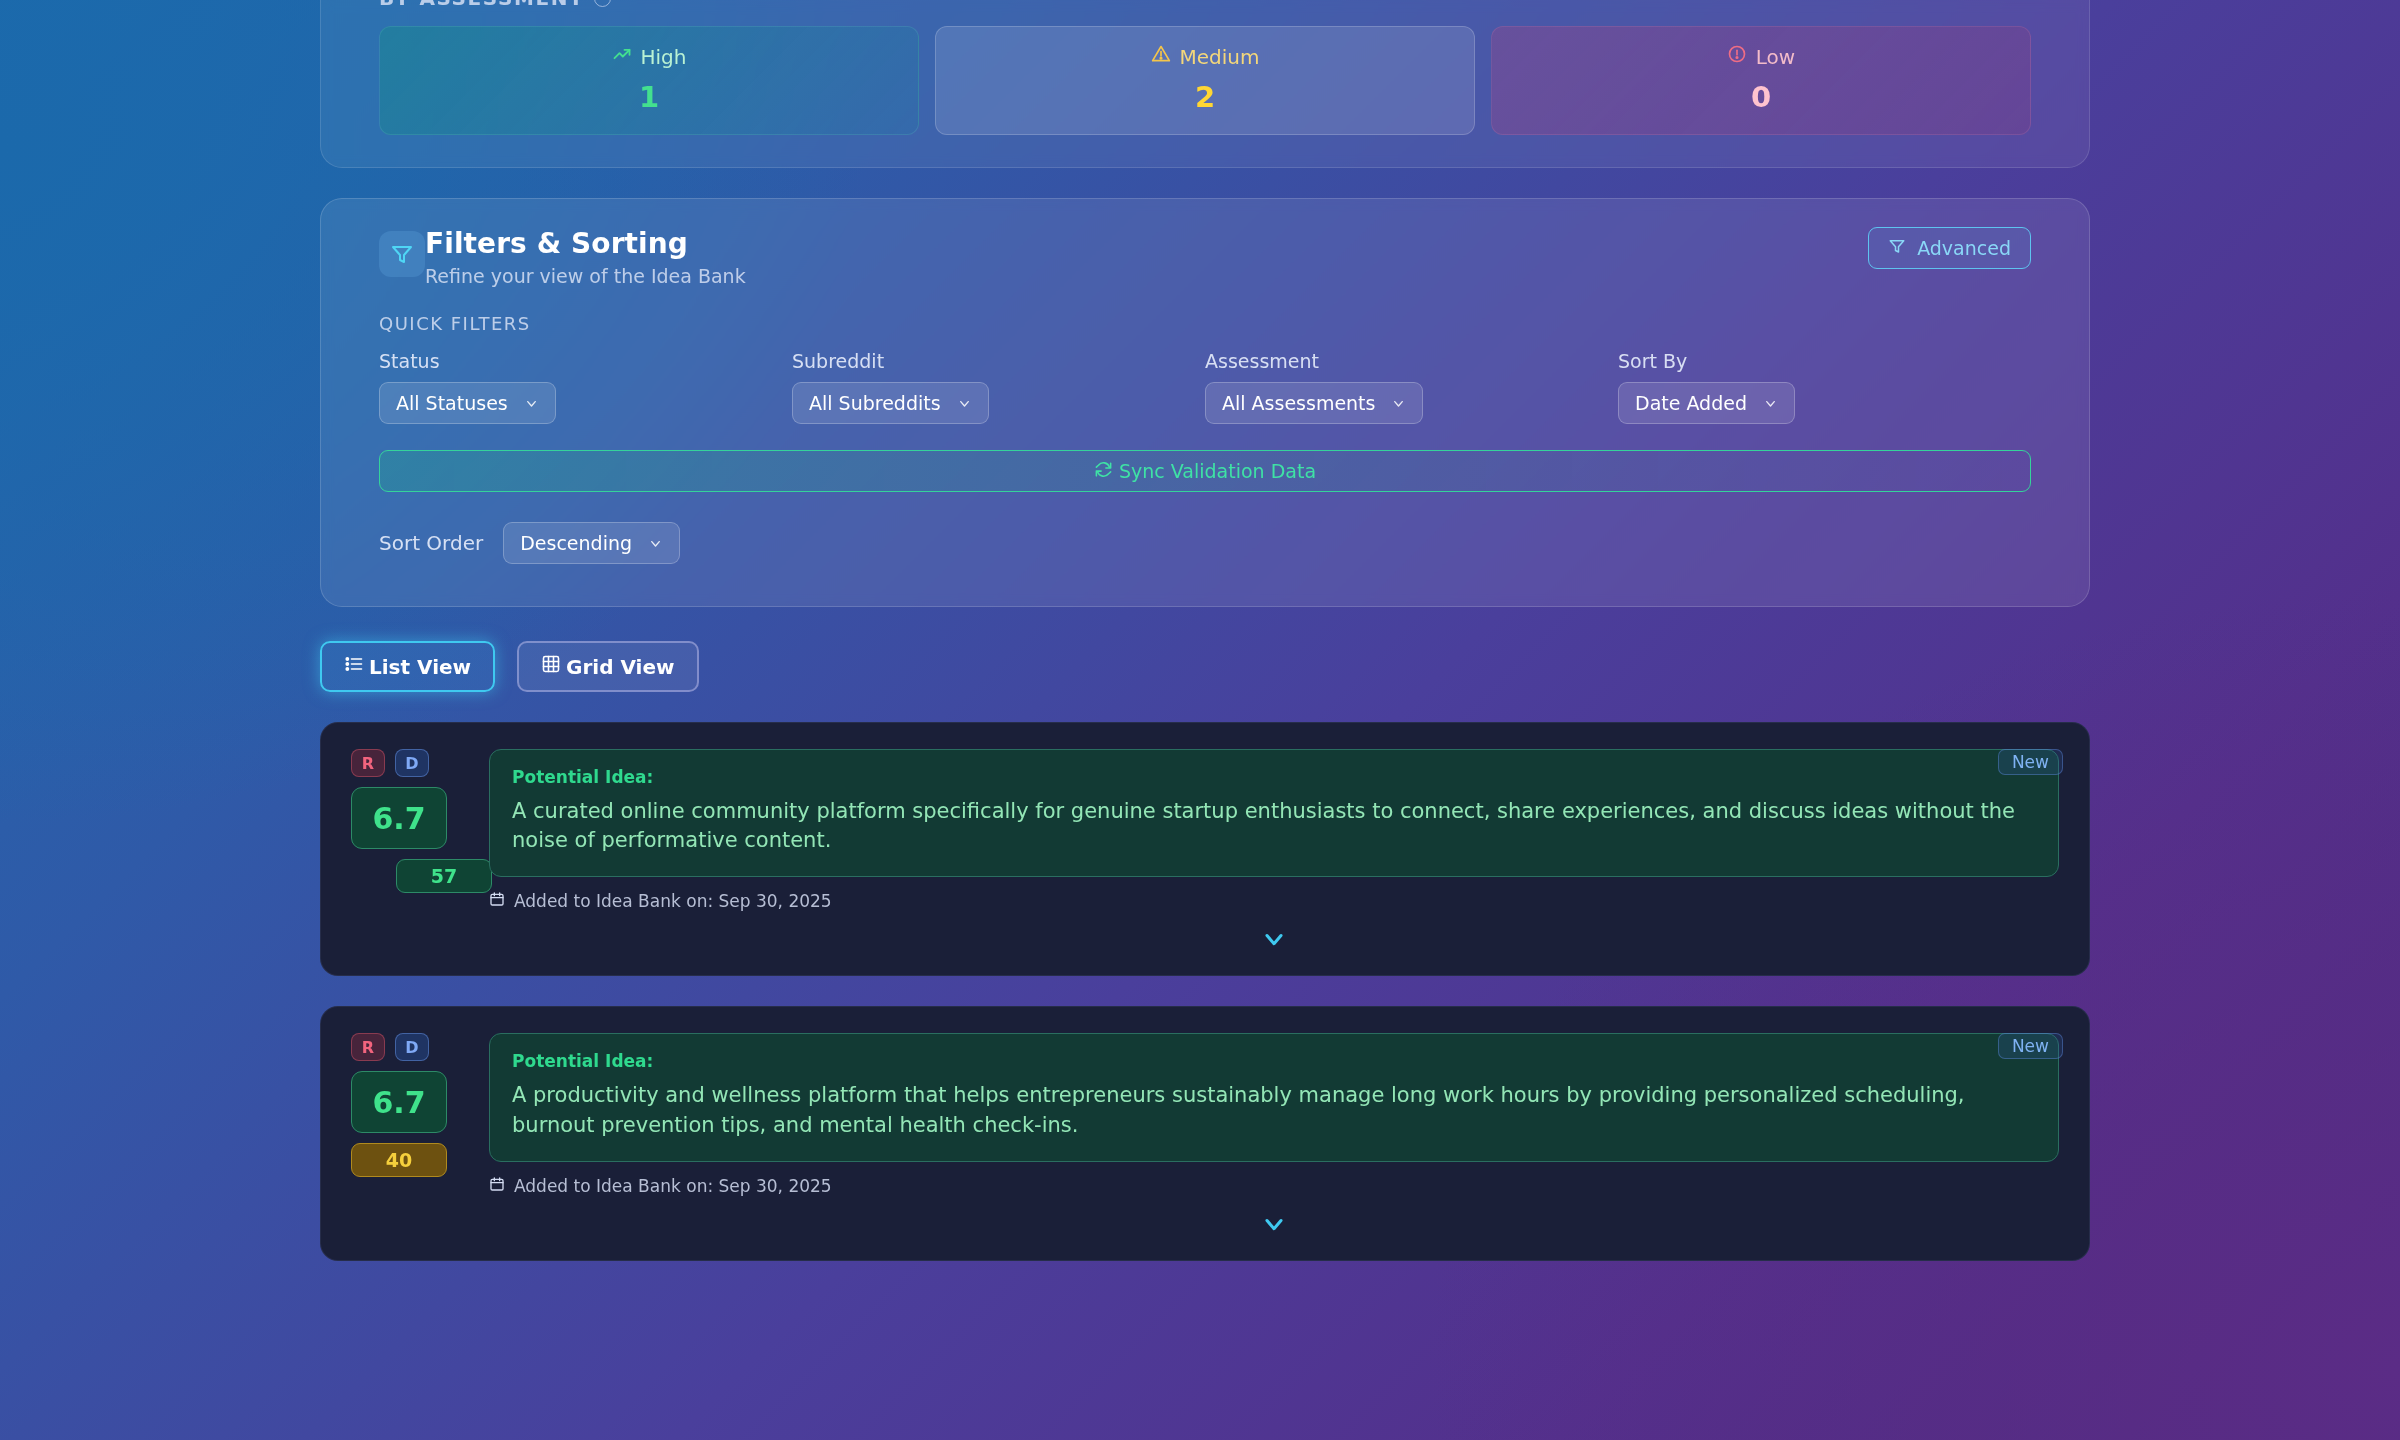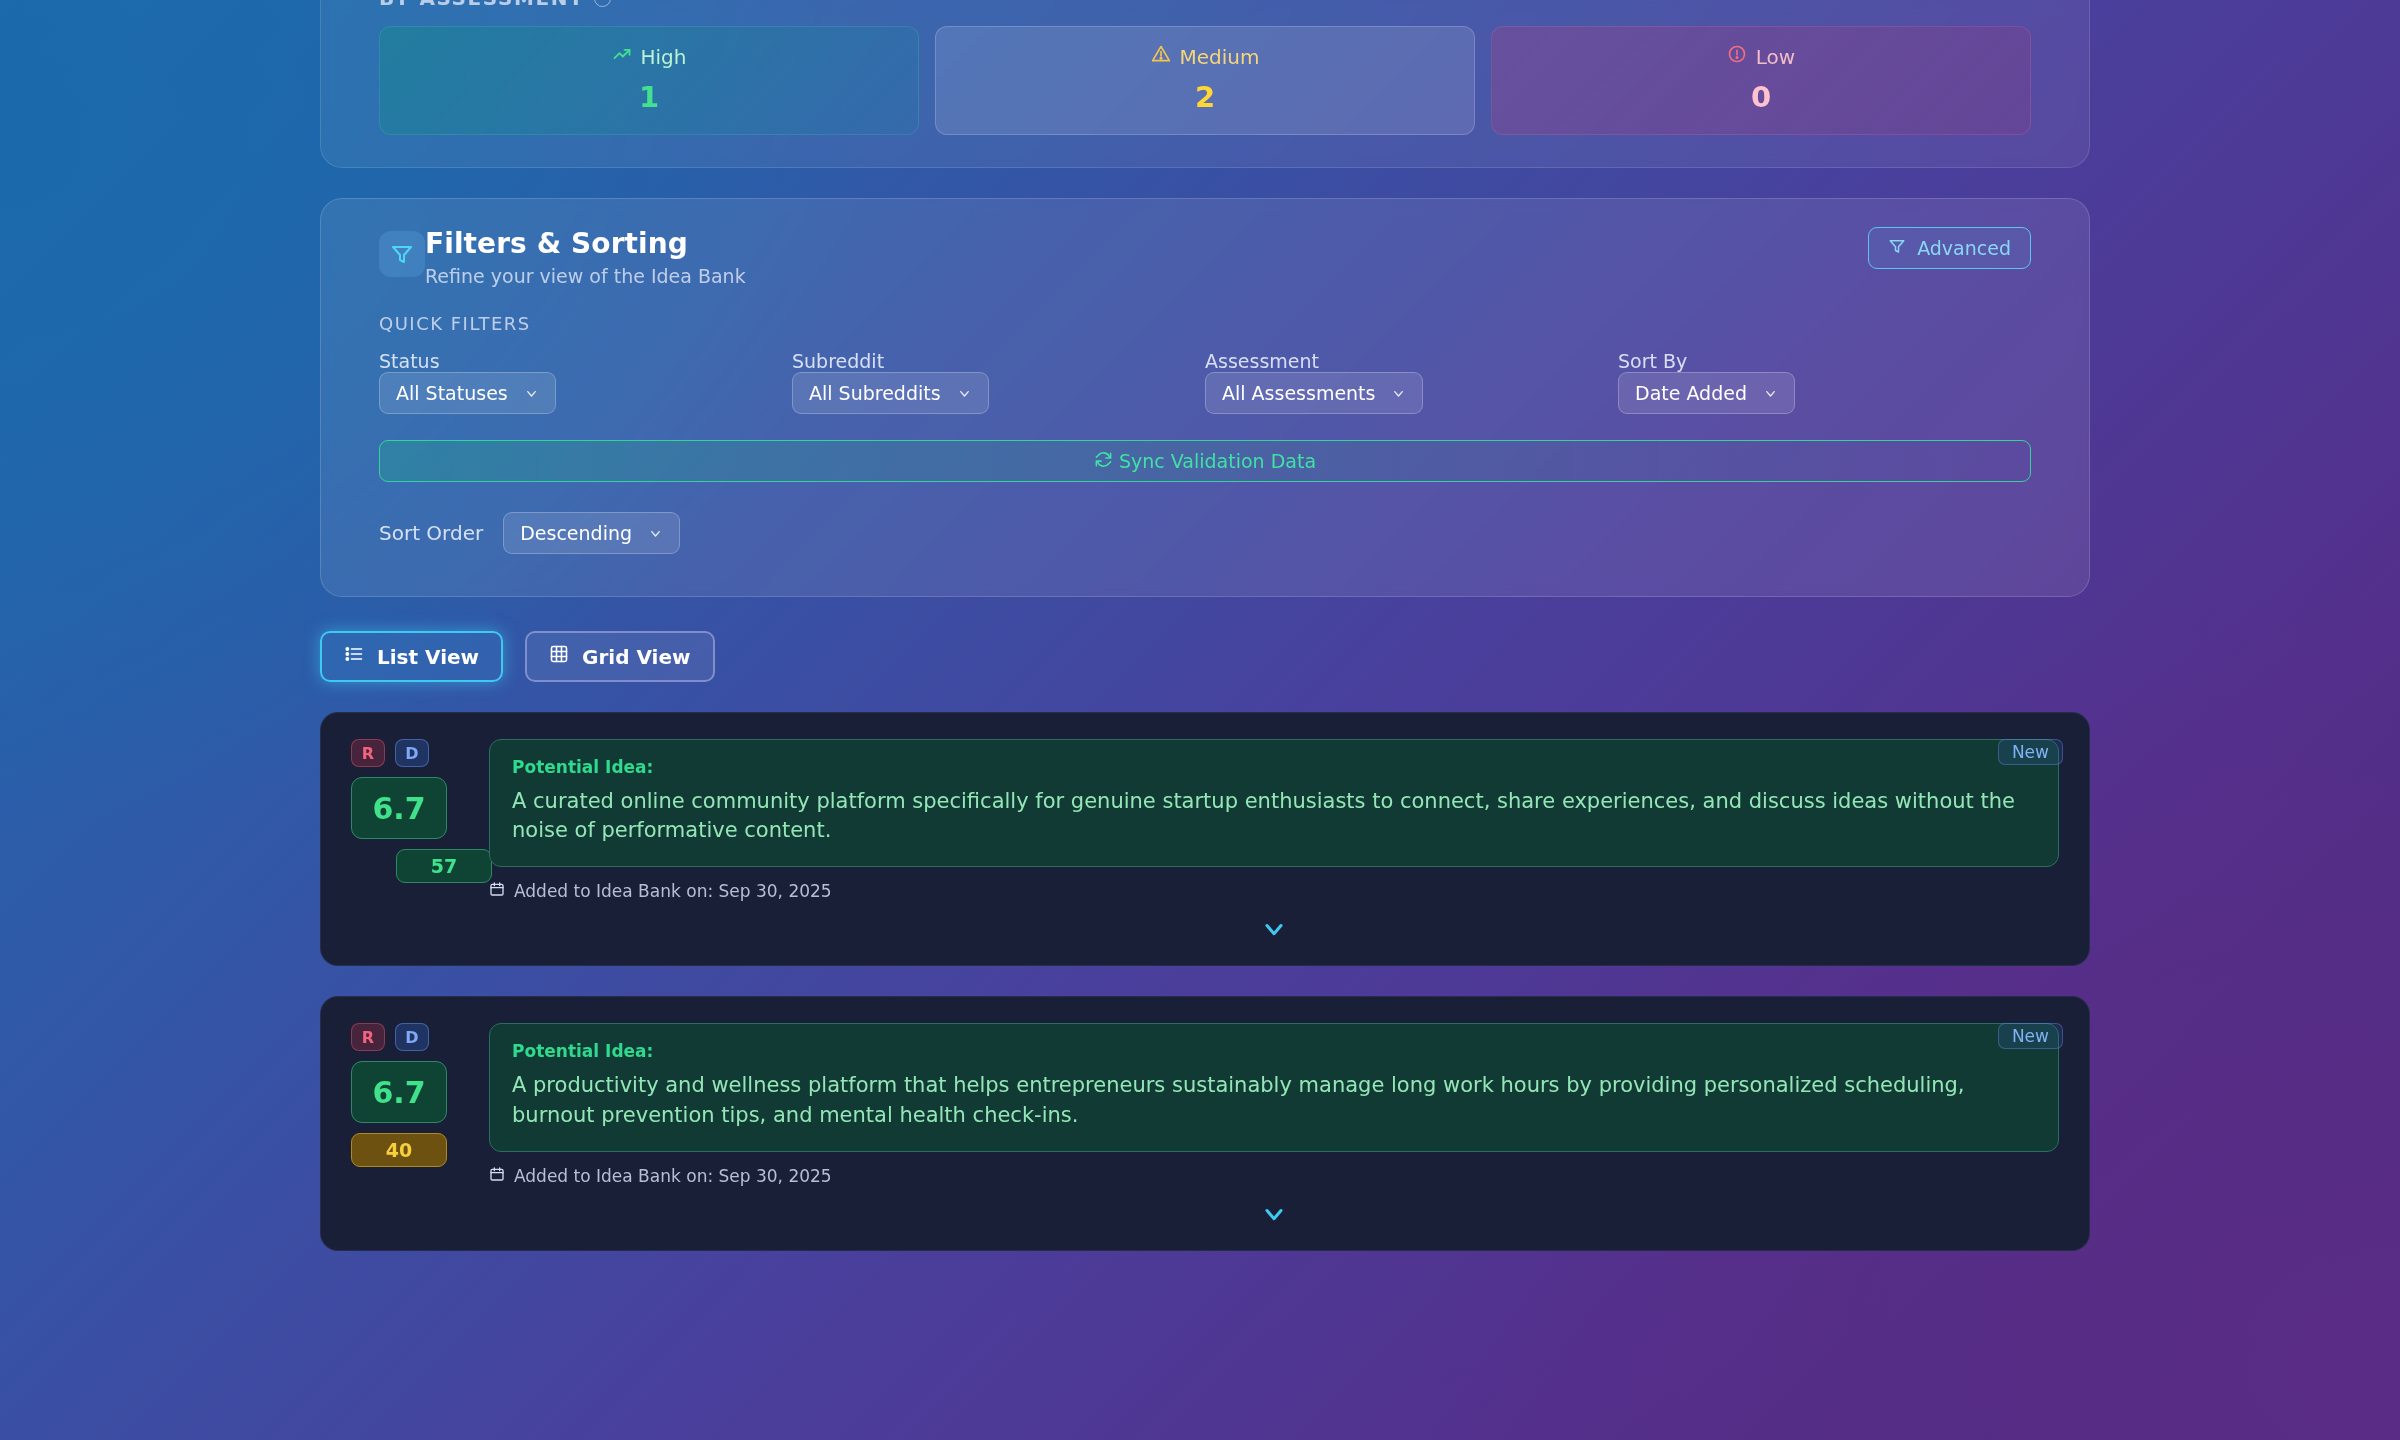--- a/index.html
+++ b/index.html
@@ -174,20 +174,21 @@
 
   .filter-grid {
     display: flex;
     margin-top: 16px;
   }
   .filter-field { width: 25%; }
 
   .field-label {
     font-size: 19px;
     color: rgba(228,234,250,0.92);
+    margin-bottom: 10px;
   }
 
   .select-pill {
     display: inline-flex;
     align-items: center;
     gap: 16px;
     padding: 9px 16px;
     border-radius: 9px;
     background: rgba(255,255,255,0.115);
     border: 1px solid rgba(255,255,255,0.24);
@@ -228,21 +229,21 @@
 
   
   .view-toggle {
     margin-top: 34px;
     display: flex;
     gap: 22px;
   }
   .view-btn {
     display: flex;
     align-items: center;
-    gap: 13px;
+    gap: 5px;
     padding: 11px 22px;
     border-radius: 10px;
     font-size: 20px;
     font-weight: 700;
     color: #ffffff;
     cursor: pointer;
     background: rgba(255,255,255,0.07);
   }
   .view-btn.active {
     border: 2px solid #3fc9f0;

